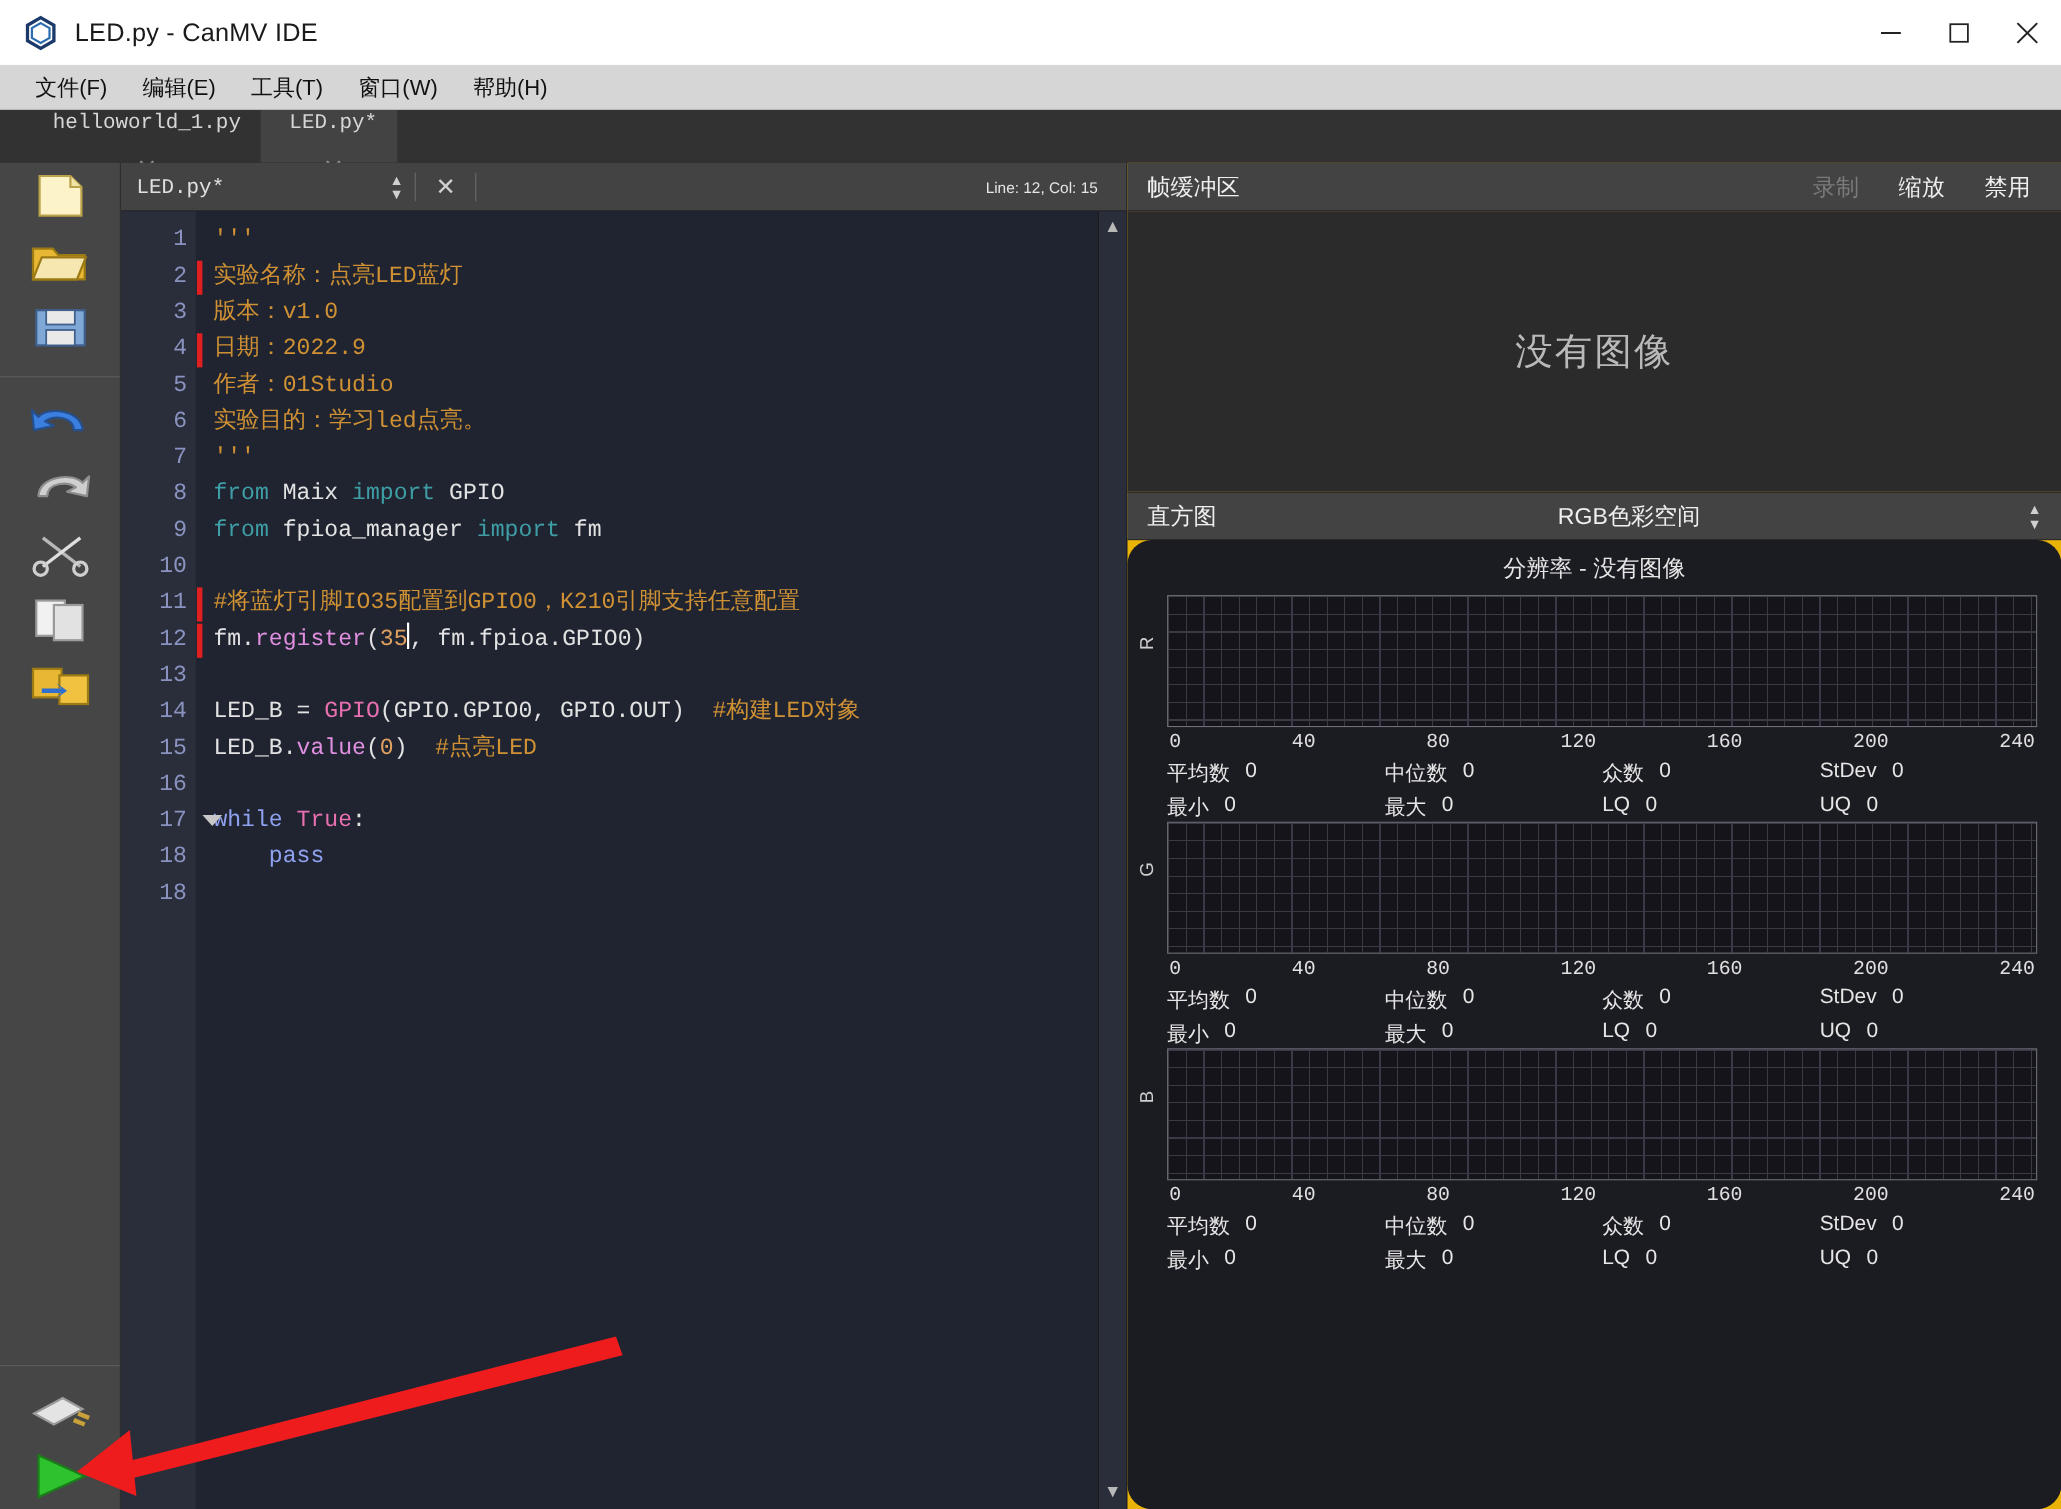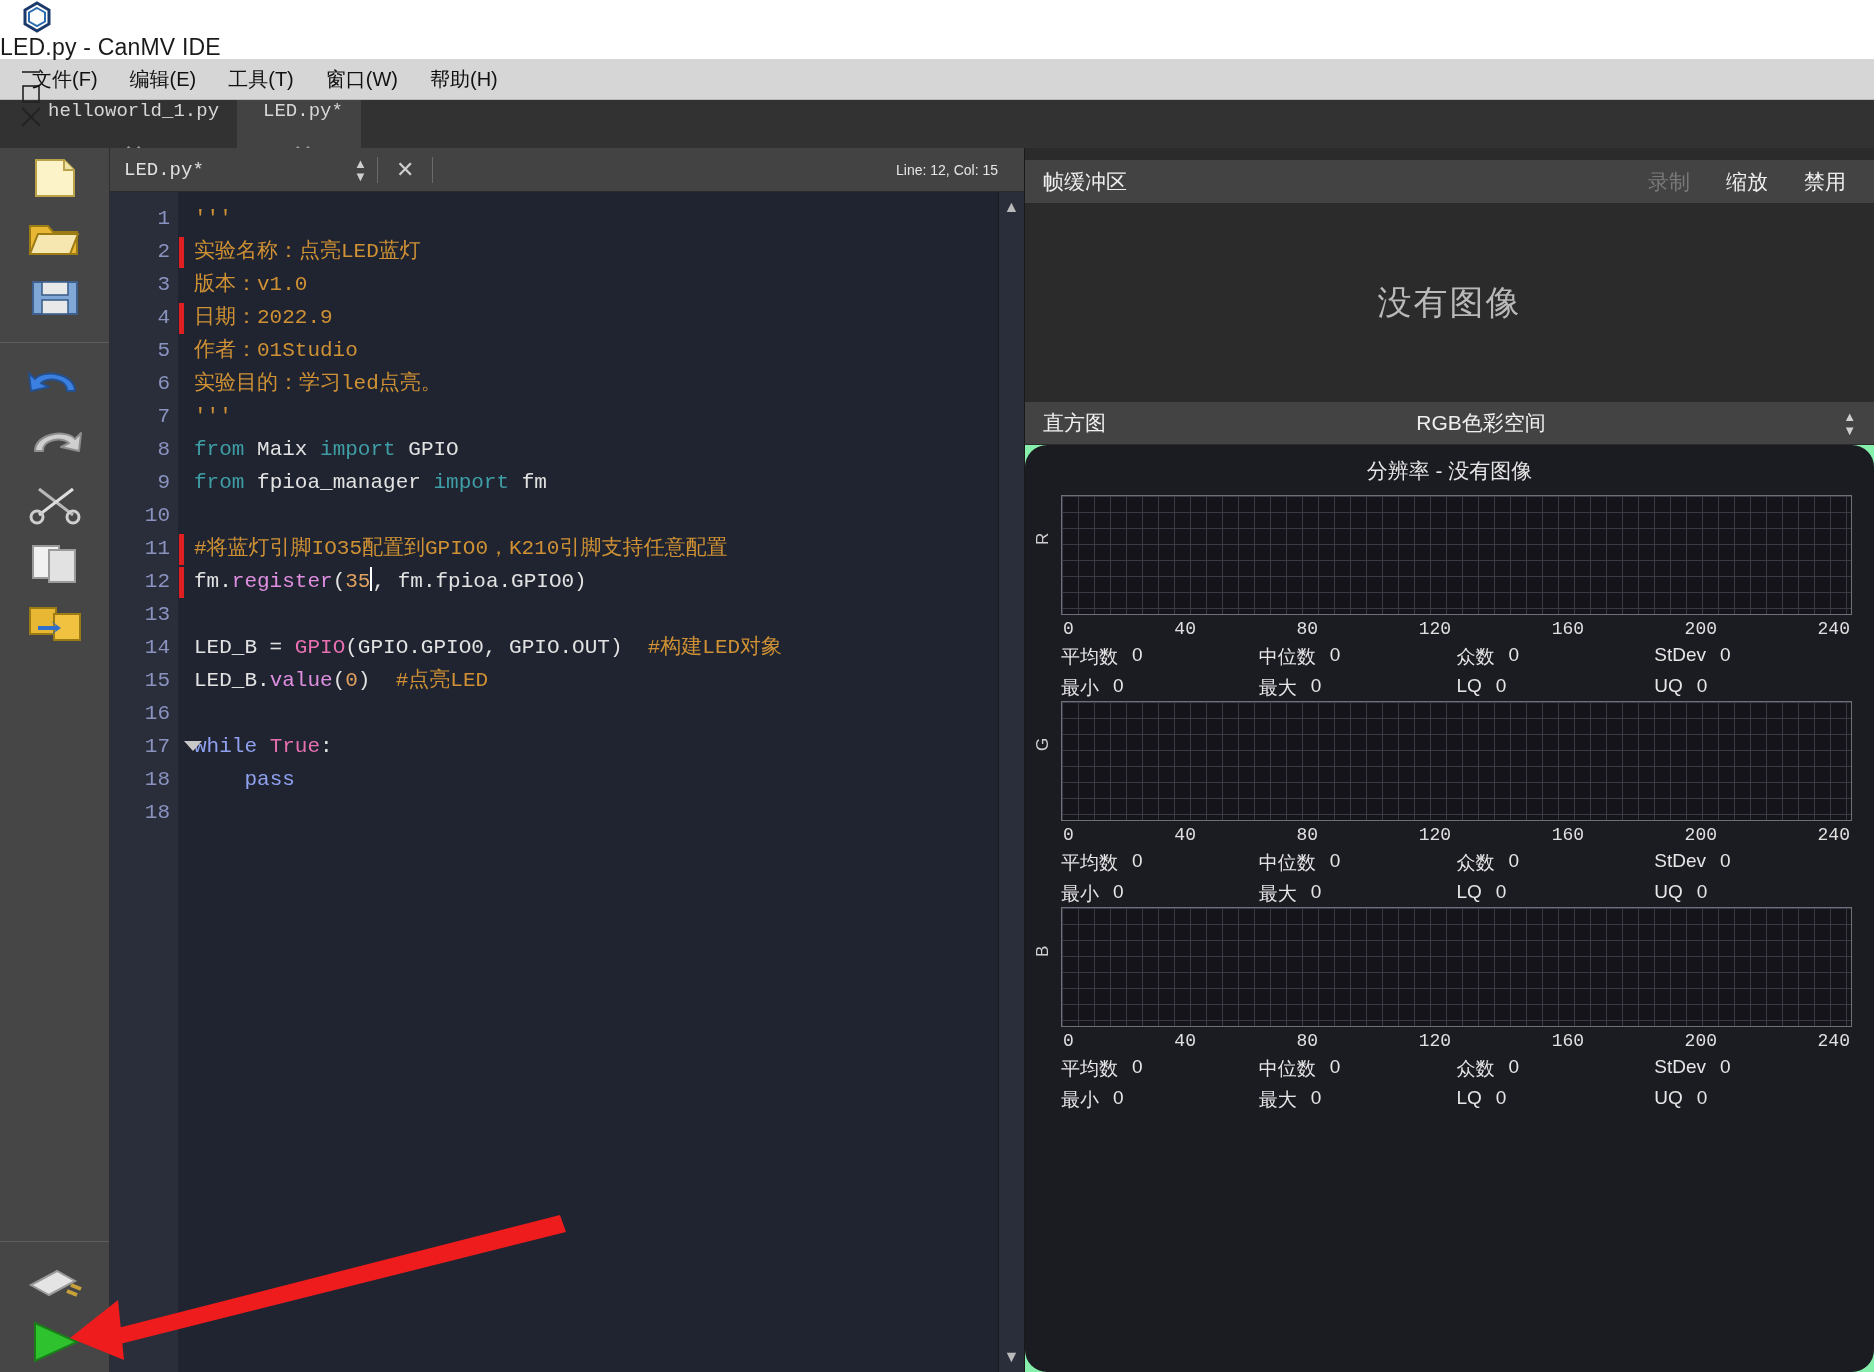--- a/index.html
+++ b/index.html
@@ -1,21 +1,21 @@
 <!DOCTYPE html>
 <html><head>
 <meta charset="utf-8">
 <style>
   * { margin:0; padding:0; box-sizing:border-box; }
   html,body { width:1874px; height:1372px; overflow:hidden; background:#2b2b2b;
               font-family:"Liberation Sans", sans-serif; }
 
   
-  .titlebar { height:60px; background:#ffffff; display:flex; align-items:flex-start;
-              border-bottom:1px solid #d8d8d8;flex-direction:column; }
+  .titlebar { height:60px; background:#ffffff; display:flex; align-items:center;
+              border-bottom:1px solid #d8d8d8; }
   .tb-logo { width:34px; height:34px; margin-left:20px; margin-right:14px; position:relative; }
   .tb-logo svg { width:34px; height:34px; display:block; }
   .tb-title { font-size:23px; color:#1a1a1a; letter-spacing:.2px; }
   .tb-spacer { flex:1; }
   .winbtn { width:62px; height:60px; display:flex; align-items:center; justify-content:center;
             color:#222; }
   .winbtn svg { display:block; }
 
   
   .menubar { height:40px; background:#d6d6d6; display:flex; align-items:center;
@@ -76,28 +76,28 @@
   .k-cls  { color:#e86fb0; }
   .k-ctrl { color:#8fa0ef; }
   .cursor { display:inline-block; width:2px; height:24px; background:#ffffff;
             vertical-align:-4px; }
   .vscroll { width:26px; background:#2a2e3a; display:flex; flex-direction:column;
              align-items:center; justify-content:space-between; padding:6px 0;
              border-left:1px solid #1a1a1a; }
   .vscroll .arw { color:#b9b9b9; font-size:16px; }
 
   
-  .rightcol { flex:1; display:flex; flex-direction:column; background:#86efac;margin-top:12px; }
+  .rightcol { flex:1; display:flex; flex-direction:column; background:#eab308; }
   .fbhead { height:44px; background:#434343; display:flex; align-items:center;
             padding:0 18px; border-bottom:1px solid #2a2a2a; }
   .fbhead .ttl { font-size:21px; color:#efefef; }
   .fbhead .acts { margin-left:auto; display:flex; gap:36px; padding-right:10px; }
   .fbhead .act { font-size:21px; color:#efefef; }
   .fbhead .act.dim { color:#7a7a7a; }
-  .fbbody { height:197px; background:#2b2b2b; display:flex; align-items:center;
+  .fbbody { height:255px; background:#2b2b2b; display:flex; align-items:center;
             justify-content:center; }
   .fbbody .noimg { font-size:34px; color:#b9b9b9; letter-spacing:2px; }
 
   .hhead { height:44px; background:#434343; display:flex; align-items:center;
            padding:0 18px; border-top:1px solid #2a2a2a; border-bottom:1px solid #2a2a2a; }
   .hhead .ttl { font-size:21px; color:#efefef; }
   .hhead .cs  { position:absolute; left:50%; transform:translateX(-50%); font-size:21px; color:#efefef; }
   .hhead .wrap { position:relative; flex:1; height:44px; display:flex; align-items:center; }
   .hhead .spin { margin-left:auto; display:flex; flex-direction:column; gap:3px; color:#cfcfcf; }
 

